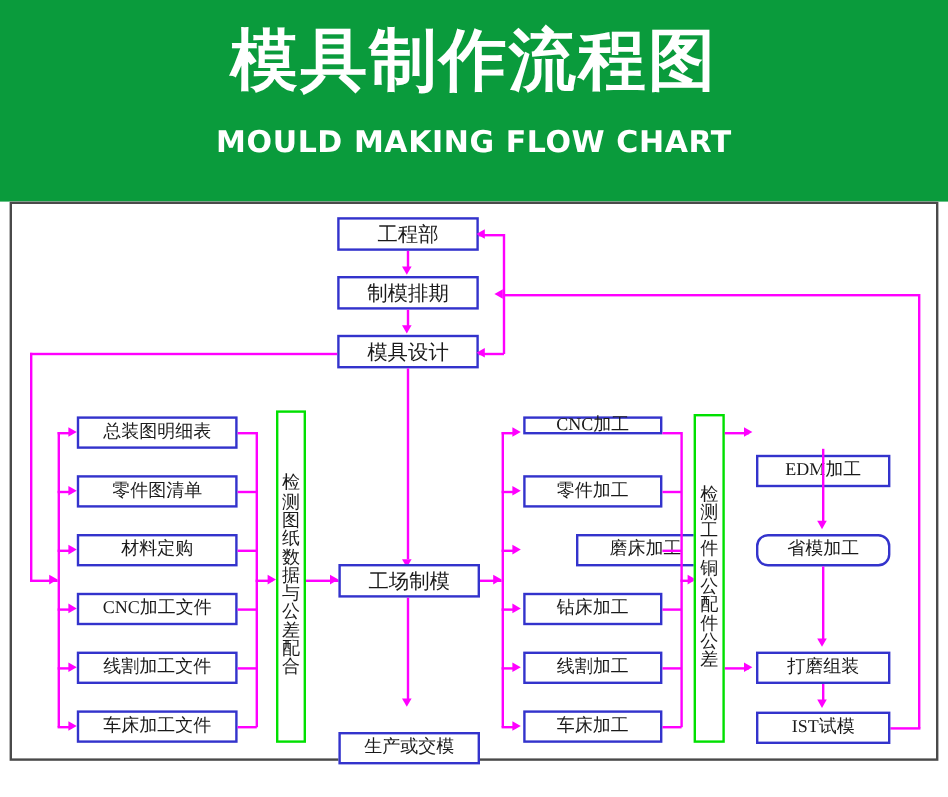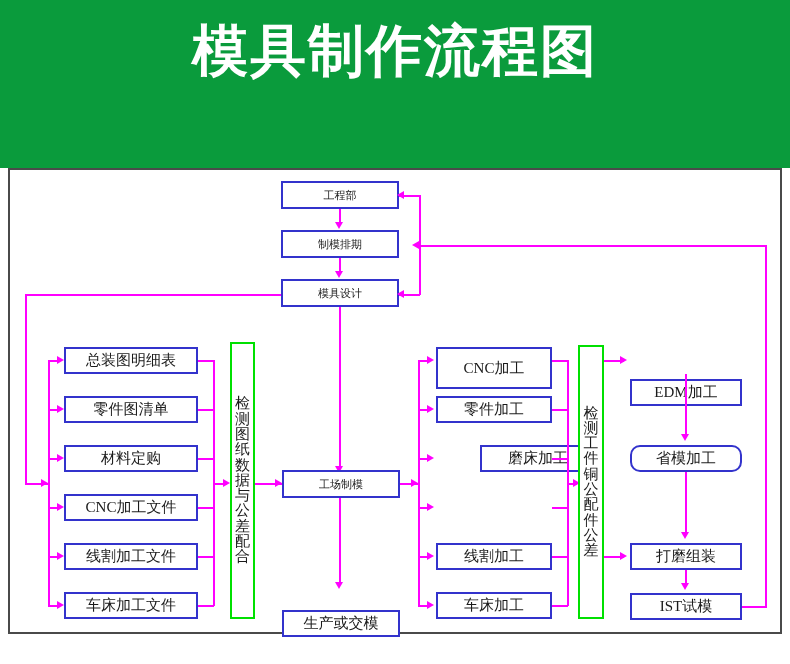--- a/index.html
+++ b/index.html
@@ -33,21 +33,21 @@
     border: 2px solid #4a4a4a; background: #ffffff;
   }
 
   
   .node {
     position: absolute;
     border: 2px solid #3333cc;
     background: #ffffff;
     color: #1a1a1a;
     display: flex; align-items: center; justify-content: center;
-    font-size: 11px; line-height: 1;
+    font-size: 17px; line-height: 1;
     white-space: nowrap;
     font-family: "Liberation Serif", "DejaVu Serif", serif;
   }
   .node.small { font-size: 15px; }
 
   .vnode {
     position: absolute;
     border: 2px solid #00e000;
     background: #ffffff;
     color: #1a1a1a;
@@ -68,20 +68,21 @@
   .arrow.l { border-right: 7px solid #ff00ff; border-top: 4.5px solid transparent; border-bottom: 4.5px solid transparent; }
   .arrow.d { border-top: 7px solid #ff00ff; border-left: 4.5px solid transparent; border-right: 4.5px solid transparent; }
 </style>
 </head>
 <body>
 
 <div id="root">
 
   <div class="header-band">
     <div class="header-title">模具制作流程图</div>
+    <div class="header-subtitle">MOULD MAKING FLOW CHART</div>
   </div>
 
   <div class="chart-frame">
 
     <div class="node" style="left:271px; top:11px; width:118px; height:28px;">工程部</div>
     <div class="node" style="left:271px; top:60px; width:118px; height:28px;">制模排期</div>
     <div class="node" style="left:271px; top:109px; width:118px; height:28px;">模具设计</div>
 
     <div class="v" style="left:329px; top:39px; height:14px;"></div>
     <div class="arrow d" style="left:325px; top:52px;"></div>
@@ -168,23 +169,24 @@
     <div class="arrow r" style="left:417px; top:235px;"></div>
     <div class="h" style="left:408px; top:288px; width:12px;"></div>
     <div class="arrow r" style="left:417px; top:284px;"></div>
     <div class="h" style="left:408px; top:337px; width:12px;"></div>
     <div class="arrow r" style="left:417px; top:333px;"></div>
     <div class="h" style="left:408px; top:386px; width:12px;"></div>
     <div class="arrow r" style="left:417px; top:382px;"></div>
     <div class="h" style="left:408px; top:435px; width:12px;"></div>
     <div class="arrow r" style="left:417px; top:431px;"></div>
 
-    <div class="node small" style="left:426px; top:177px; width:116px; height:42px;">CNC加工</div>
+    <div class="node small" style="left:426px; top:177px; width:116px; height:15px;">CNC加工</div>
     <div class="node small" style="left:426px; top:226px; width:116px; height:27px;">零件加工</div>
     <div class="node small" style="left:426px; top:275px; width:116px; height:27px;margin-left:44px;">磨床加工</div>
+    <div class="node small" style="left:426px; top:324px; width:116px; height:27px;">钻床加工</div>
     <div class="node small" style="left:426px; top:373px; width:116px; height:27px;">线割加工</div>
     <div class="node small" style="left:426px; top:422px; width:116px; height:27px;">车床加工</div>
 
     <div class="h" style="left:542px; top:190px; width:16px;"></div>
     <div class="h" style="left:542px; top:239px; width:16px;"></div>
     <div class="h" style="left:542px; top:288px; width:16px;"></div>
     <div class="h" style="left:542px; top:337px; width:16px;"></div>
     <div class="h" style="left:542px; top:386px; width:16px;"></div>
     <div class="h" style="left:542px; top:435px; width:16px;"></div>
     <div class="v" style="left:557px; top:190px; height:246px;"></div>

